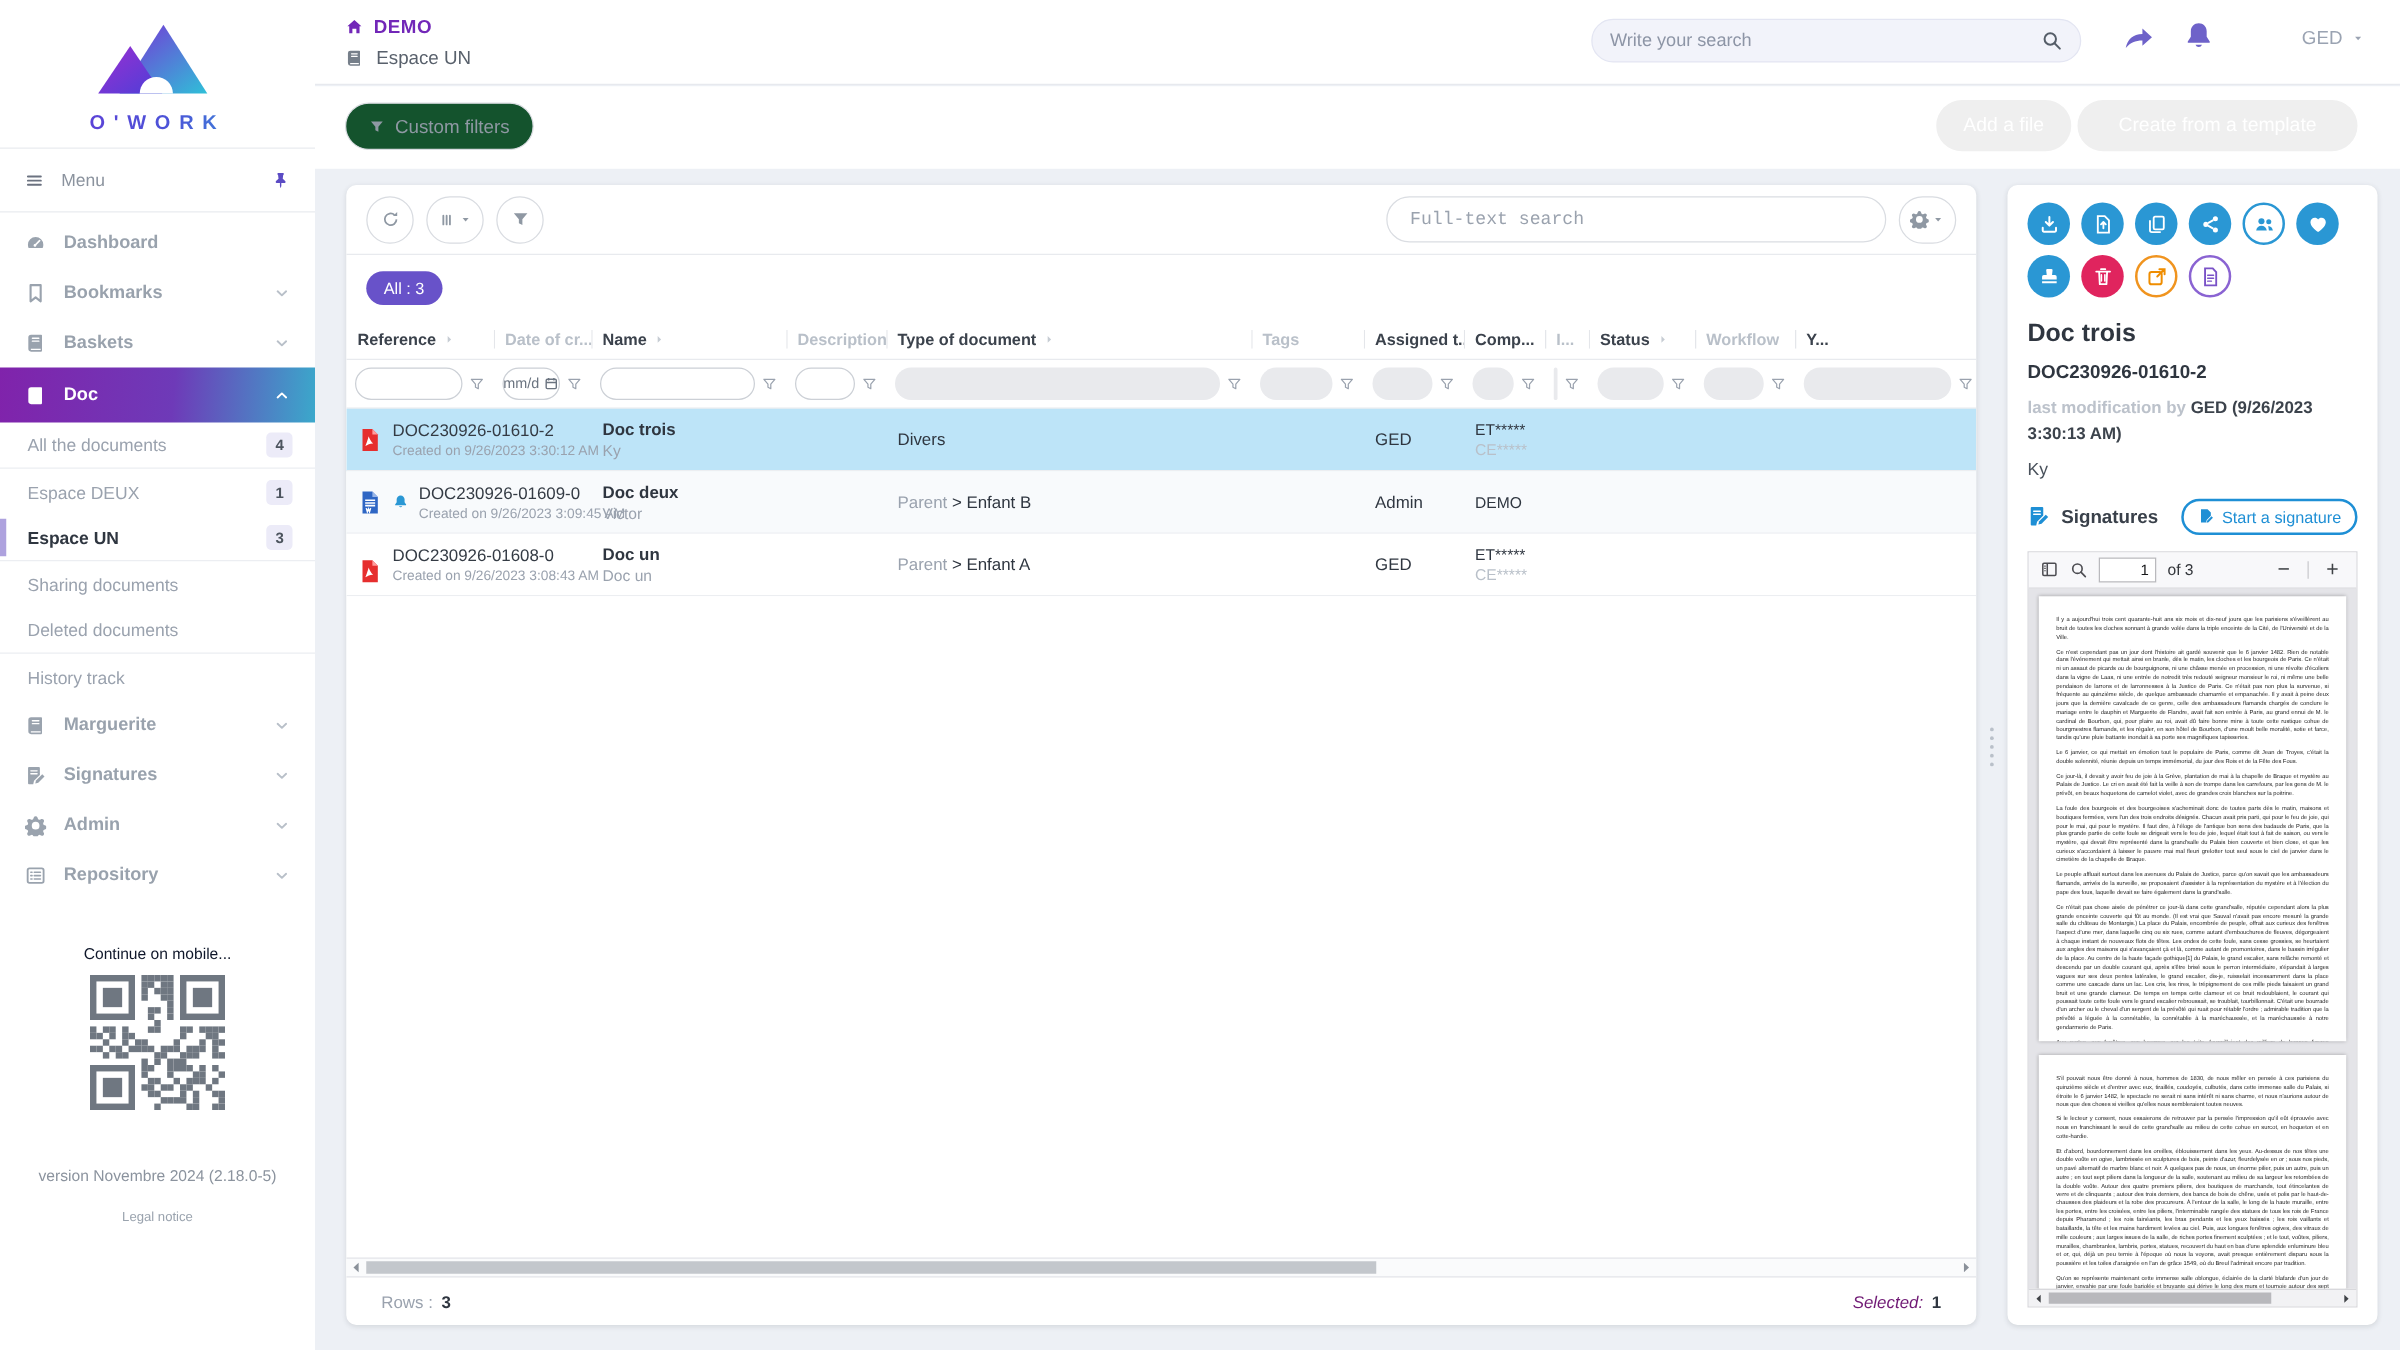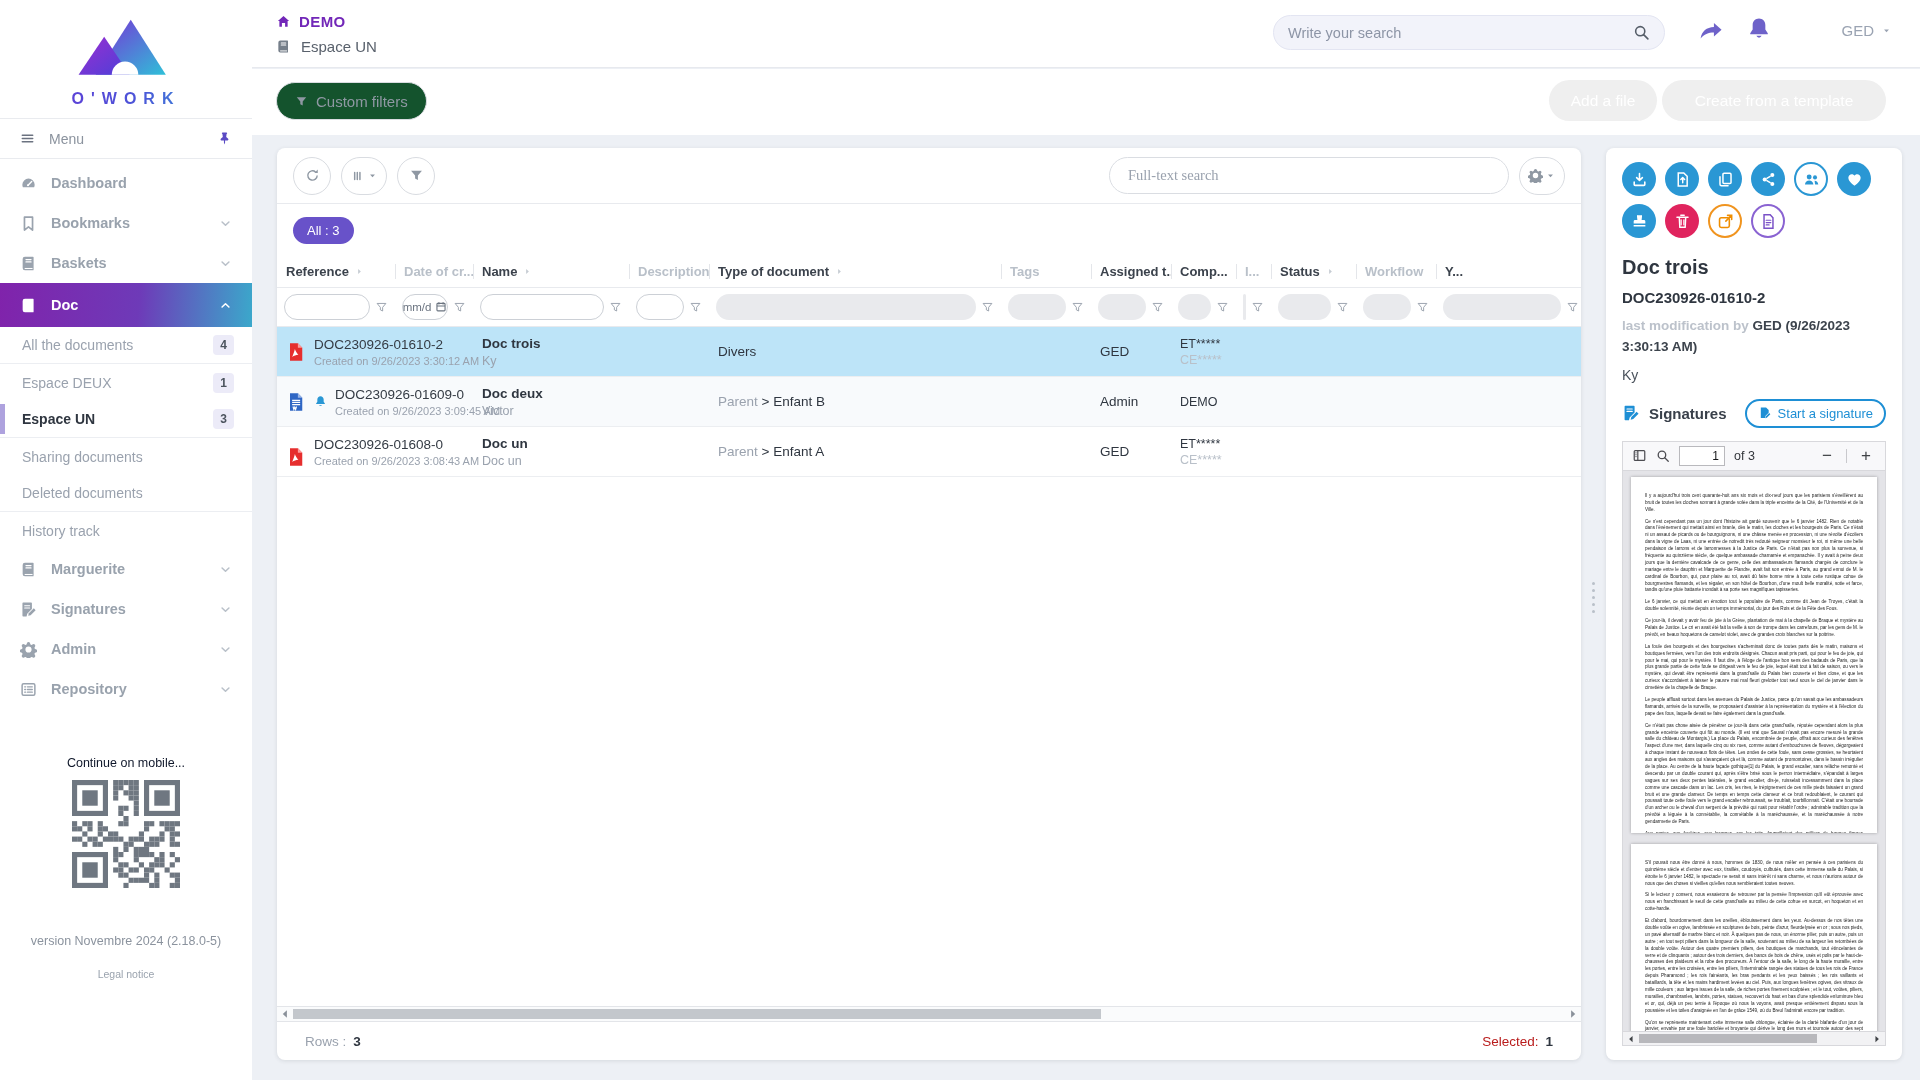--- a/index.html
+++ b/index.html
@@ -13,21 +13,21 @@
   .i18{width:18px;height:18px}.i20{width:20px;height:20px}
   .i26{width:26px;height:26px}
 
   
   .sidebar { position:absolute; left:0; top:0; width:252px; height:1080px; background:#fff; z-index:3; display:flex; flex-direction:column; }
   .logo-wrap { padding:16px 0 10px; text-align:center; }
   .logo-svg { width:96px; height:74px; margin:0 auto; display:block; }
   .logo-text { font-size:16px; font-weight:700; letter-spacing:7px; margin-top:0;
     background:linear-gradient(90deg,#6d2fd6 0%, #4b55d8 55%, #2fb4d8 100%);
     -webkit-background-clip:text; background-clip:text; color:transparent; }
-  .menu-row { height:41px; border-top:1px solid #e9ebef; border-bottom:1px solid #e9ebef; display:flex; align-items:center; padding:12px 20px; gap:14px; }
+  .menu-row { height:52px; border-top:1px solid #e9ebef; border-bottom:1px solid #e9ebef; display:flex; align-items:center; padding:12px 20px; gap:14px; }
   .menu-row .lbl { font-size:14px; color:#8b939e; flex:1; }
   .menu-row .burger { color:#6b7280; }
   .menu-row .pin { color:#5b4bc4; }
   .side-nav { padding-top:4px; }
   .side-item { height:40px; display:flex; align-items:center; gap:14px; padding:0 20px; cursor:pointer; }
   .side-item .side-ico { color:#9aa3ae; }
   .side-item .side-label { flex:1; font-size:14.5px; font-weight:600; color:#99a2ad; }
   .side-item .side-chev { color:#b9c0c9; }
   .side-item.active { height:44px; background:linear-gradient(95deg,#8023ab 0%, #6e3ab8 55%, #3ba8cb 100%); }
   .side-item.active .side-ico, .side-item.active .side-label, .side-item.active .side-chev { color:#fff; }
@@ -63,21 +63,21 @@
   .btn-grad { position:absolute; top:11px; height:41px; border:none; border-radius:21px; color:#fff; font-size:15.5px; font-family:inherit; cursor:pointer; background:linear-gradient(95deg,#822ab 0,#822cb4 0%, #6a46c6 45%, #2ea9cf 100%); }
   .btn-add { right:263px; width:108px; }
   .btn-create { right:34px; width:224px; }
 
   
   .table-card { position:absolute; left:277px; top:148px; width:1304px; height:912px; background:#fff; border-radius:8px; box-shadow:0 1px 4px rgba(40,50,60,.12); display:flex; flex-direction:column; overflow:hidden; z-index:1; }
   .t-toolbar { height:56px; display:flex; align-items:center; padding:0 16px; gap:10px; border-bottom:1px solid #e8eaee; }
   .circle-btn { width:38px; height:38px; border:1px solid #d9dce1; border-radius:19px; background:#fff; color:#8f98a3; display:flex; align-items:center; justify-content:center; gap:2px; cursor:pointer; }
   .circle-btn.wide { width:46px; }
   .t-toolbar .spacer { flex:1; }
-  .fulltext { width:400px; height:37px; border:1px solid #dadde2; border-radius:19px; padding:0 18px; font-size:14.5px; color:#3b424c; outline:none; font-family:Liberation Serif, serif; }
+  .fulltext { width:400px; height:37px; border:1px solid #dadde2; border-radius:19px; padding:0 18px; font-size:14.5px; color:#3b424c; outline:none; font-family:Liberation Mono, monospace; }
   .fulltext::placeholder { color:#9aa2ae; }
   .t-chiprow { padding:13px 16px 11px; }
   .chip { display:inline-block; background:#6852c9; color:#fff; border-radius:15px; padding:6px 14px; font-size:13px; cursor:pointer; }
   .t-scroll { width:1304px; overflow:hidden; }
   .t-head { display:flex; height:33px; align-items:center; border-bottom:1px solid #e8eaee; }
   .t-col { flex:0 0 auto; padding:0 9px; display:flex; align-items:center; gap:5px; position:relative; font-size:13px; font-weight:700; white-space:nowrap; overflow:hidden; cursor:pointer; }
   .t-col:not(:first-child)::before { content:''; position:absolute; left:0; top:50%; transform:translateY(-50%); width:1px; height:16px; background:#e4e6ea; }
   .t-col.strong { color:#3b424c; } .t-col.muted { color:#b9c0c9; }
   .t-col .sort { color:#c6ccd3; }
   .t-filters { display:flex; height:39px; align-items:center; border-bottom:1px solid #e8eaee; }
@@ -100,21 +100,21 @@
   .comp-1 { color:#2f3640; font-size:12.5px; } .comp-2 { color:#b9c0c9; font-size:12.5px; margin-top:2px; }
   .assigned { color:#2f3640; }
   .t-spacer { flex:1; min-height:0; }
   .t-hscroll { height:16px; background:#fafbfc; border-top:1px solid #e3e5e9; border-bottom:1px solid #e3e5e9; position:relative; }
   .t-hscroll .thumb { position:absolute; left:16px; top:2px; bottom:2px; width:62%; background:#c3c7cc; cursor:pointer; }
   .t-hscroll .arr { position:absolute; top:1px; width:12px; height:12px; color:#8a919a; cursor:pointer; }
   .t-hscroll .arr.l { left:2px; } .t-hscroll .arr.r { right:2px; }
   .t-status { height:38px; display:flex; align-items:center; padding:0 28px; font-size:13.5px; }
   .t-status .lab { color:#9aa2ae; } .t-status .val { color:#2f3640; font-weight:700; margin-left:7px; }
   .t-status .right { margin-left:auto; display:flex; align-items:center; }
-  .t-status .right .lab2 { color:#b91c1c; }
+  .t-status .right .lab2 { color:#701a75;font-style:italic; }
 
   
   .gutter { position:absolute; left:1590px; top:582px; width:6px; display:flex; flex-direction:column; gap:4px; align-items:center; cursor:col-resize; z-index:2; }
   .gutter i { width:3px; height:3px; border-radius:50%; background:#b9c0c9; }
 
   
   .detail-card { position:absolute; left:1606px; top:148px; width:296px; height:912px; background:#fff; border-radius:8px; box-shadow:0 1px 4px rgba(40,50,60,.12); padding:14px 16px; display:flex; flex-direction:column; overflow:hidden; z-index:1; }
   .d-actions { display:flex; gap:9px; margin-bottom:8px; }
   .abtn { width:34px; height:34px; border-radius:17px; display:flex; align-items:center; justify-content:center; cursor:pointer; border:none; background:#fff; }
   .abtn.solid-blue { background:#2a97d4; color:#fff; }

